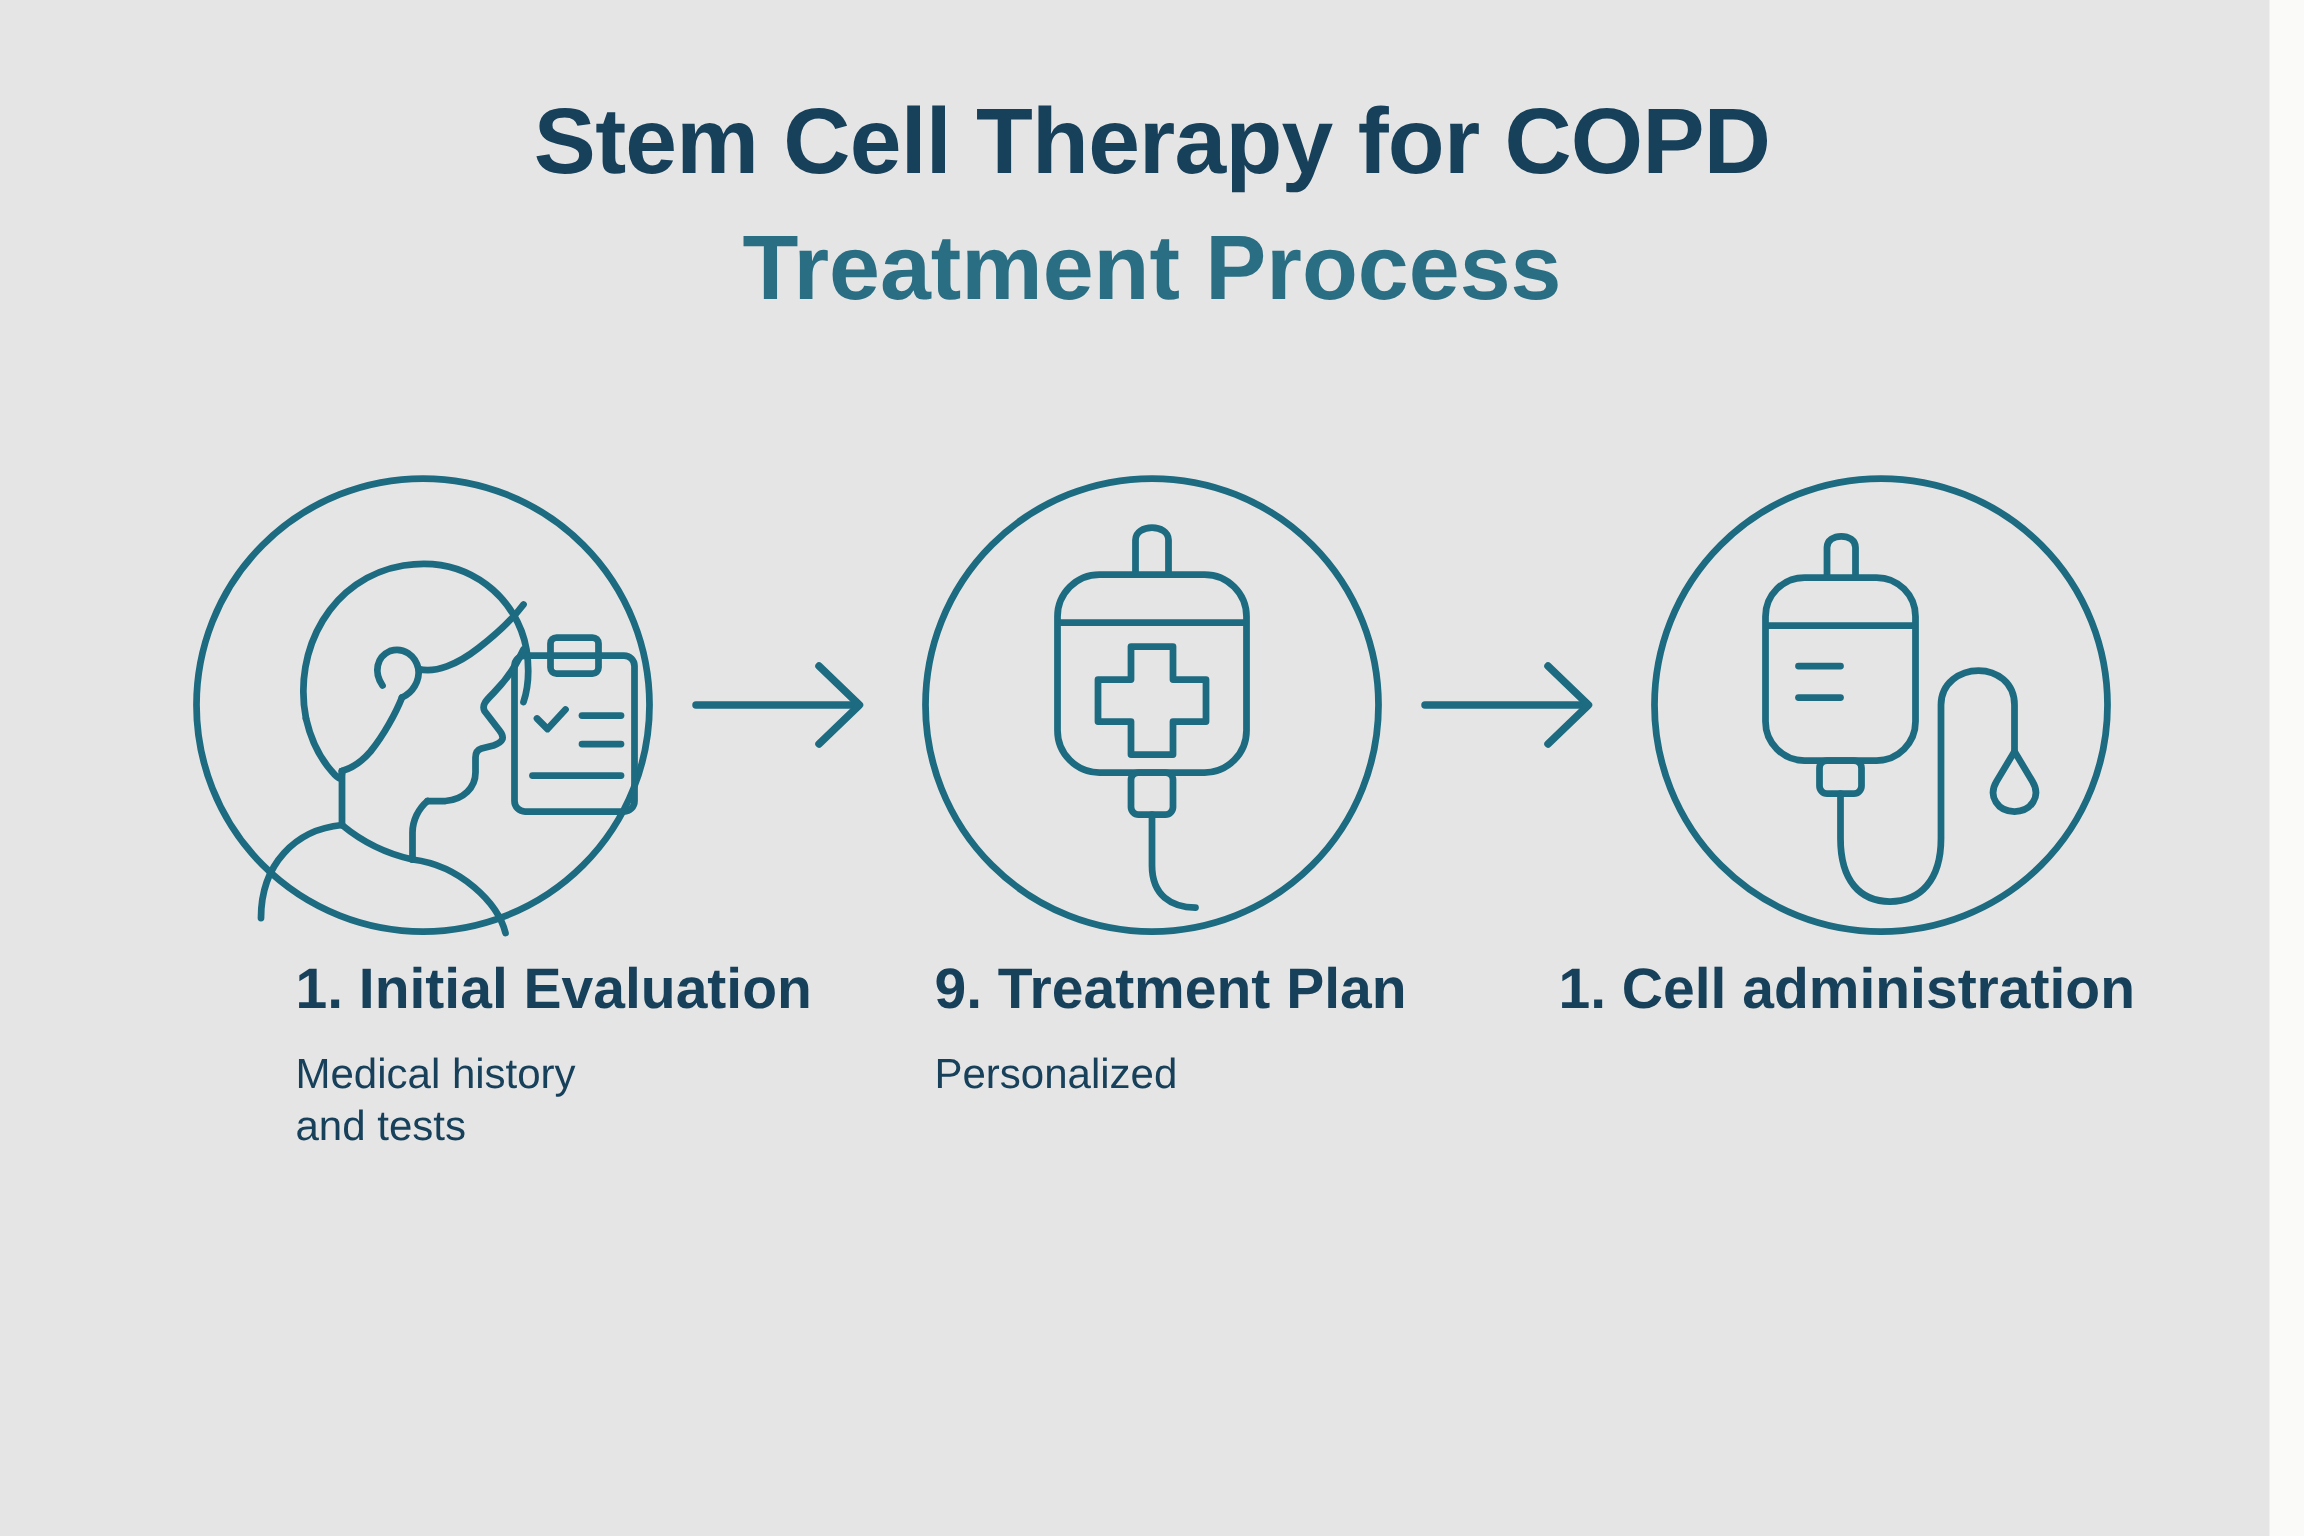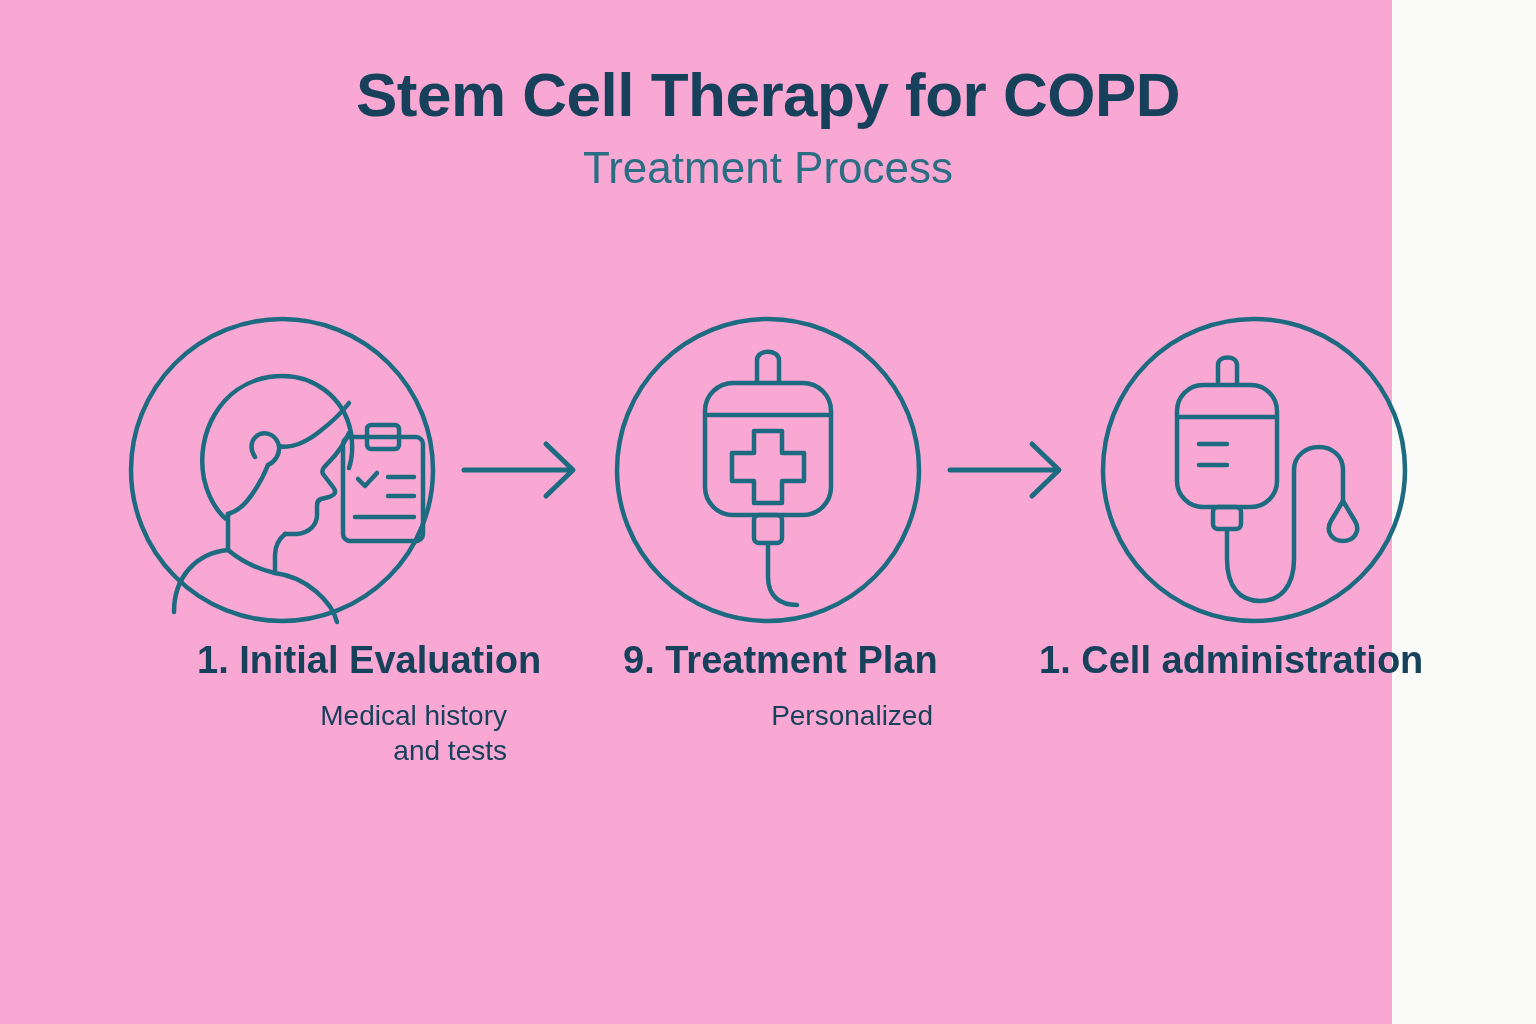--- a/index.html
+++ b/index.html
@@ -9,45 +9,45 @@
   body {
     width: 1536px;
     height: 1024px;
     background: #fafaf8;
     font-family: "Liberation Sans", sans-serif;
     overflow: hidden;
   }
 
   .poster {
     position: relative;
-    width: 1392px;
+    width: 1513px;
     height: 1024px;
-    background: #f9a8d4;
+    background: #e5e5e5;
   }
 
   
   .header {
     position: absolute;
     top: 62px;
     left: 0;
     width: 1536px;
     text-align: center;
   }
   .title {
     font-size: 62px;
     font-weight: bold;
     color: #17405a;
     letter-spacing: -0.5px;
     line-height: 1.05;
     margin: 0;
     white-space: nowrap;
   }
   .subtitle {
-    font-size: 44px;
-    font-weight: normal;
+    font-size: 61px;
+    font-weight: bold;
     color: #2a6e84;
     letter-spacing: 0px;
     line-height: 1.15;
     margin: 16px 0 0 0;
     white-space: nowrap;
   }
 
   
   .steps {
     position: absolute;
@@ -88,21 +88,21 @@
     left: 0;
     width: 1536px;
     display: flex;
     flex-direction: row;
     align-items: flex-start;
     justify-content: center;
   }
   .caption-col {
     flex: 0 0 310px;
     width: 310px;
-    text-align: right;
+    text-align: left;
   }
   .caption-spacer {
     flex: 0 0 176px;
     width: 176px;
   }
   .step-title {
     font-size: 38px;
     font-weight: bold;
     color: #17405a;
     line-height: 1.1;

